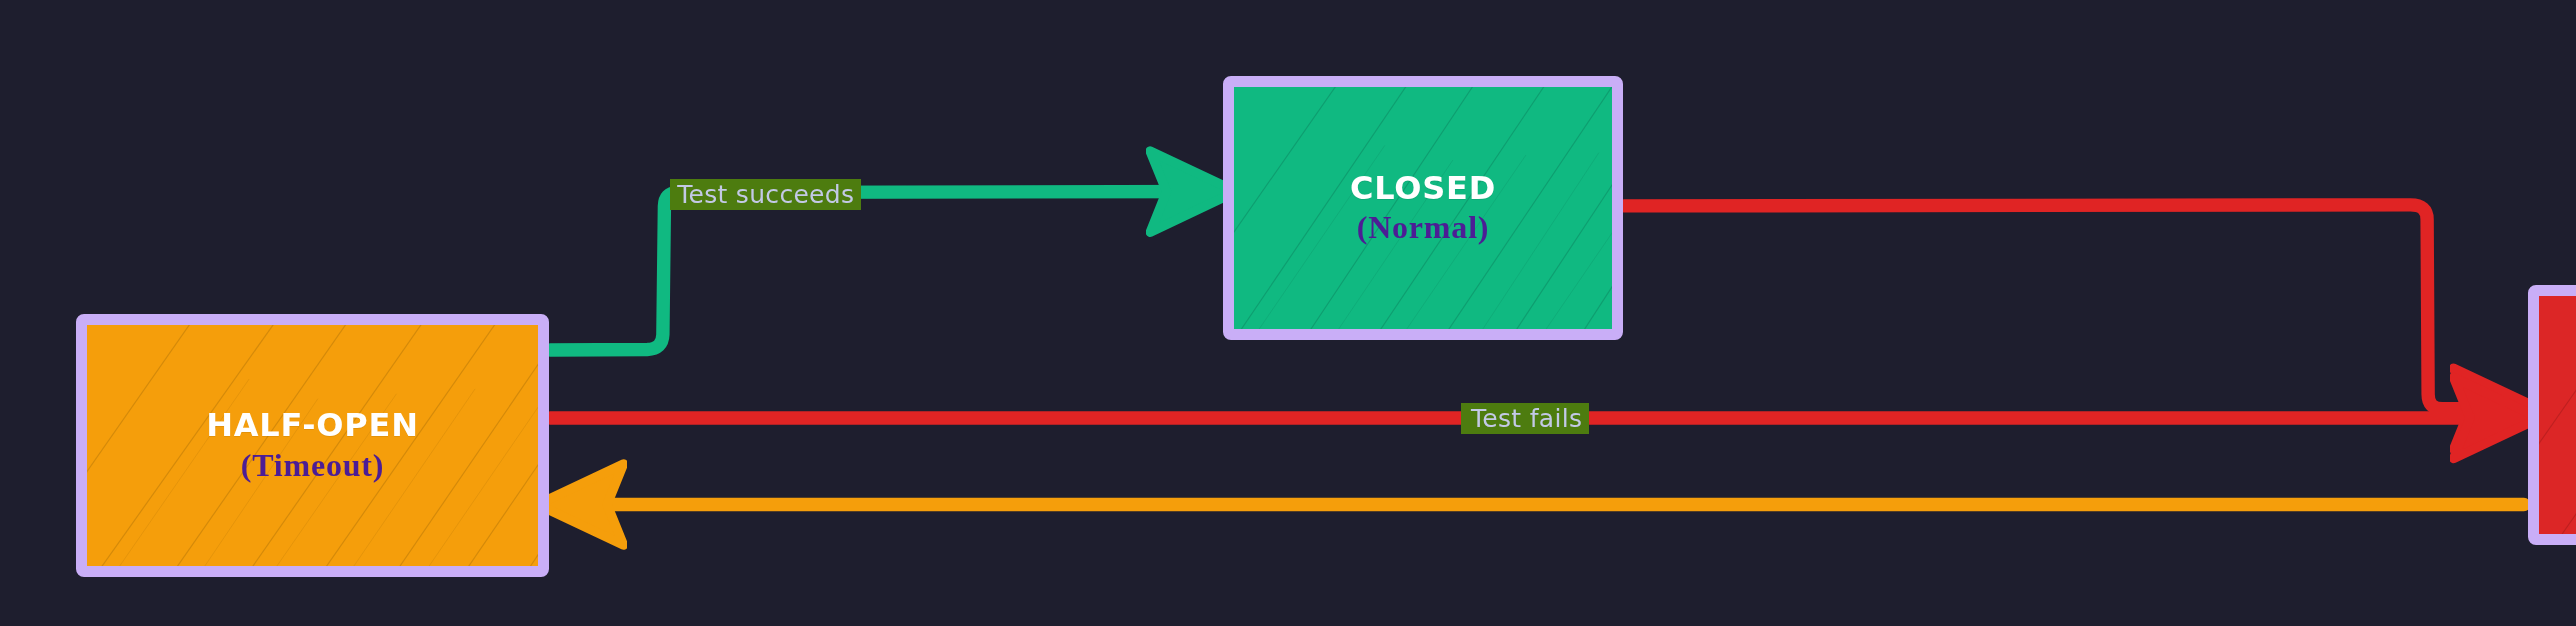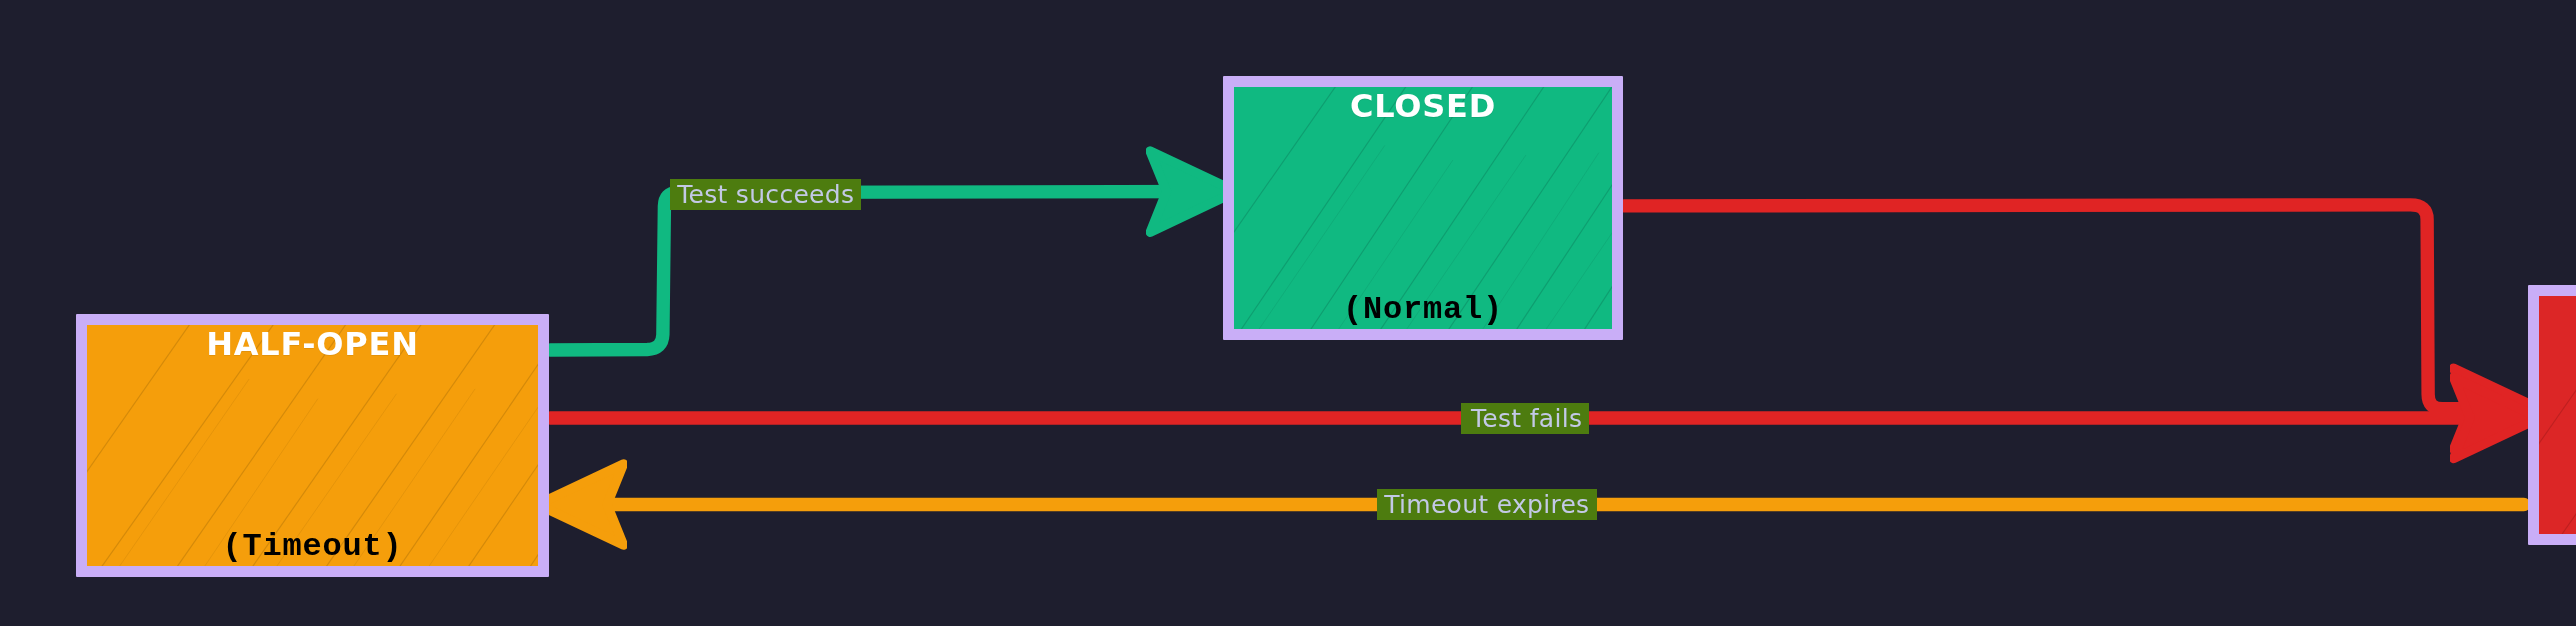--- a/index.html
+++ b/index.html
@@ -25,25 +25,25 @@
     left: 0; top: 0;
     width: 3143px;
     height: 626px;
     overflow: visible;
   }
 
   
   .node {
     position: absolute;
     border: 11.3px solid #c9aef7;
-    border-radius: 1px;
+    border-radius: 8px;
     display: flex;
     flex-direction: column;
     align-items: center;
-    justify-content: space-between;
+    justify-content: center;
     overflow: hidden;
   }
   .node-hatch {
     position: absolute;
     left: 0; top: 0; right: 0; bottom: 0;
     pointer-events: none;
   }
   .node-label {
     position: relative;
     z-index: 2;
@@ -52,23 +52,23 @@
     font-family: "DejaVu Sans", sans-serif;
     font-weight: 700;
     font-size: 32px;
     line-height: 1.22;
     letter-spacing: 0.8px;
     text-shadow: 0 1px 0 rgba(0,0,0,0.07);
   }
   .node-sub {
     position: relative;
     z-index: 2;
-    color: #000000;
+    color: #4c1d95;
     text-align: center;
-    font-family: Liberation Mono, monospace;
+    font-family: Liberation Serif, serif;
     font-weight: 700;
     font-size: 32px;
     line-height: 1.22;
     letter-spacing: 0.8px;
   }
 
   #node-half-open { background: #f59e0b; margin-top: 28px; }
   #node-closed    { background: #10b981; }
   #node-open      { background: #dc2626; }
 
@@ -183,16 +183,15 @@
       </g>
     </svg>
 
   </div>
 
   <div class="edge-label" style="left:670px; top:179px;">Test succeeds</div>
 
 
   <div class="edge-label" style="left:1461px; top:403px;padding-left:10px;">Test fails</div>
 
-  <div class="edge-label" style="left:1377px; top:489px;">Timeout expires</div>
 
 </div>
 
 
 </body></html>

